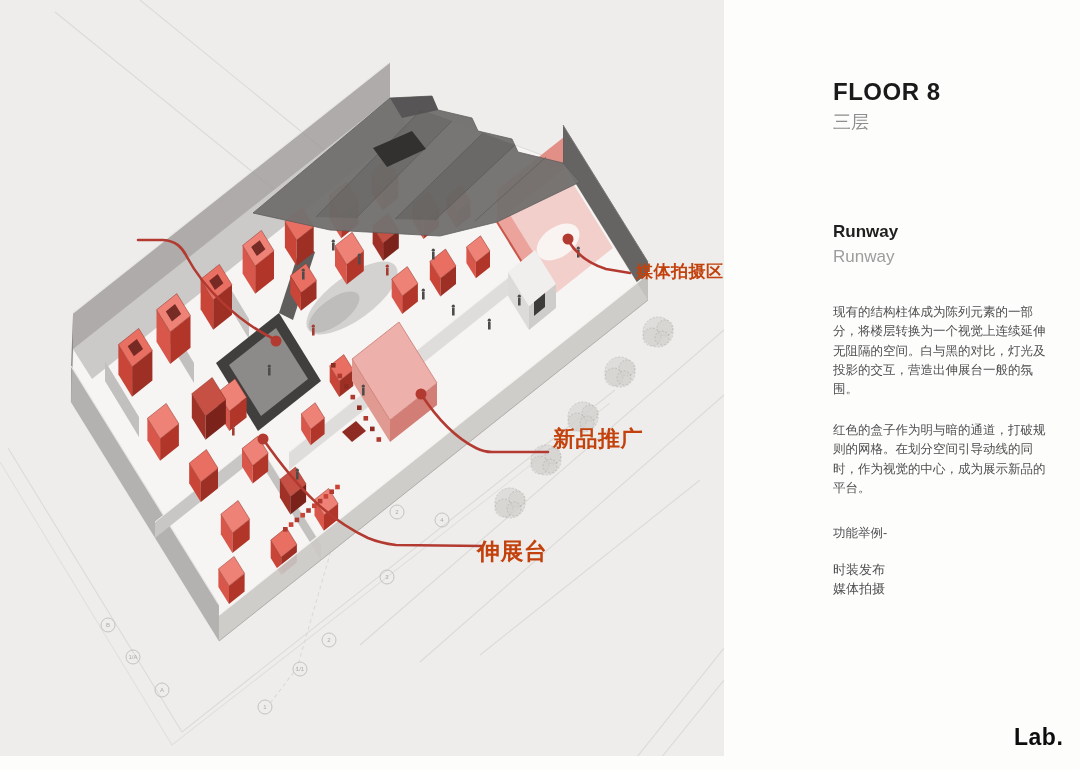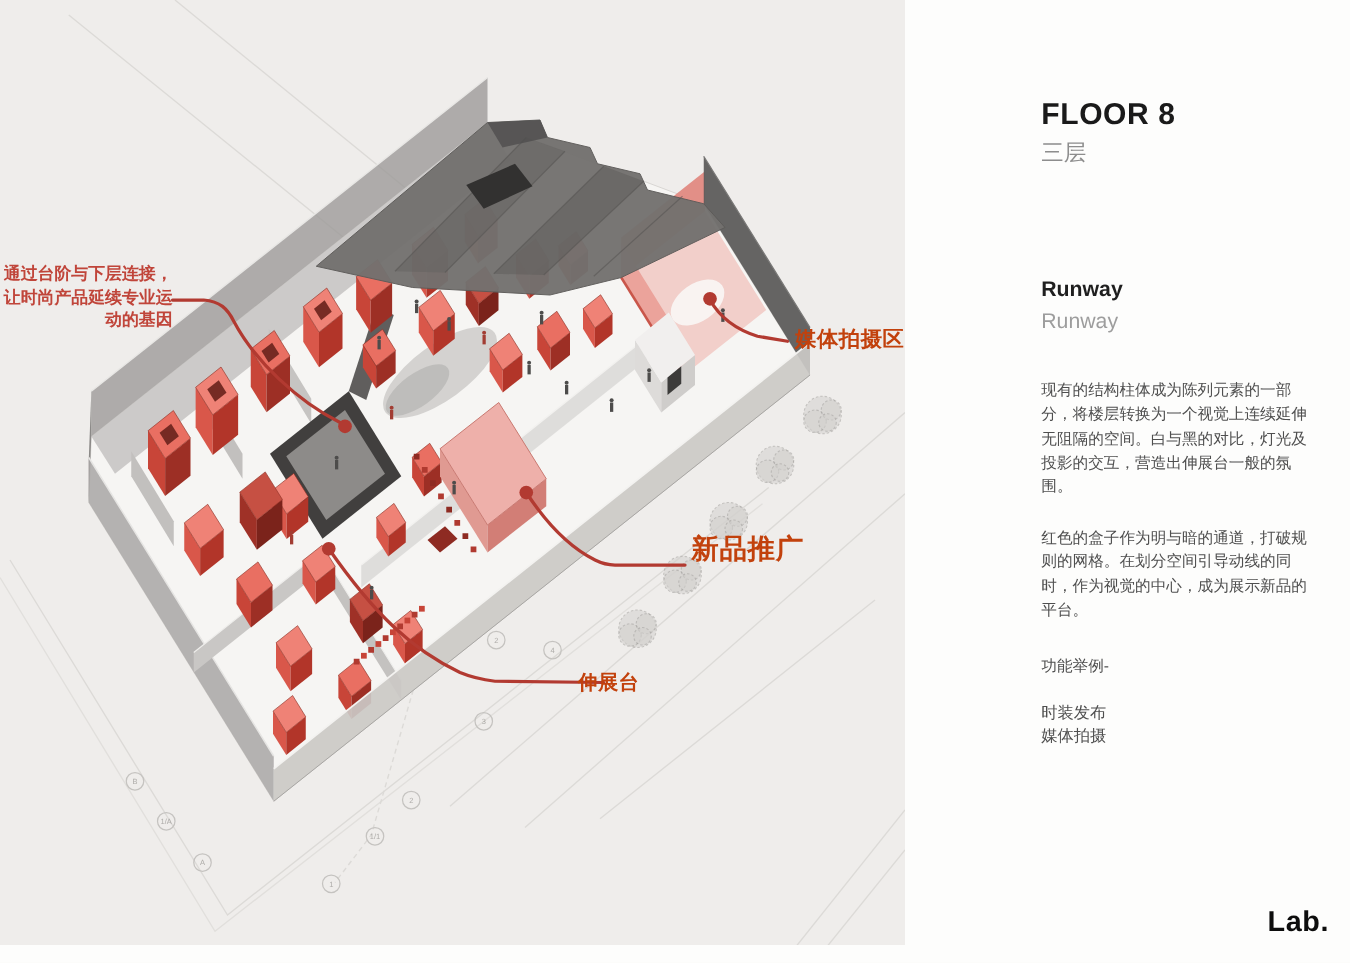--- a/index.html
+++ b/index.html
@@ -5,21 +5,21 @@
   html,body{margin:0;padding:0;background:#ffffff;}
   .stage{position:relative;width:1080px;height:770px;background:#fdfdfc;overflow:hidden;
          font-family:"Liberation Sans","DejaVu Sans",sans-serif;}
   .render-area{position:absolute;left:0;top:0;width:724px;height:756px;background:#efedeb;}
   .render-area svg{position:absolute;left:0;top:0;}
   .ann{position:absolute;color:#c2410c;font-weight:bold;}
   .ann-note{left:2px;top:210px;width:136px;font-size:13.5px;line-height:1.38;
             text-align:right;white-space:pre-line;color:#c0453a;}
   .ann-media{left:636px;top:260px;font-size:17px;letter-spacing:.5px;}
   .ann-newproduct{left:553px;top:424px;font-size:22px;letter-spacing:.5px;}
-  .ann-runway{left:462px;top:536px;font-size:16px;letter-spacing:.5px;text-align:center;}
+  .ann-runway{left:477px;top:536px;font-size:23px;letter-spacing:.5px;text-align:center;}
   .ann-runway-desc{left:491px;top:558px;width:180px;font-size:12.8px;line-height:1.45;
                    color:#c04b40;}
   .panel{position:absolute;left:833px;top:0;width:218px;color:#4f4f4f;}
   .panel .floor-title{position:absolute;left:0;top:78px;font-size:24px;font-weight:bold;
                       color:#1a1a1a;letter-spacing:.5px;white-space:nowrap;}
   .panel .floor-sub{position:absolute;left:0;top:110px;font-size:18px;color:#8d8d8d;}
   .panel .zone-title{position:absolute;left:0;top:222px;font-size:17px;font-weight:bold;color:#1f1f1f;}
   .panel .zone-sub{position:absolute;left:0;top:247px;font-size:17px;color:#9d9d9d;}
   .panel .para{position:absolute;left:0;width:214px;font-size:12.5px;line-height:19.3px;color:#4f4f4f;}
   .panel .para1{top:303px;}
@@ -321,23 +321,20 @@
         <path d="M263,439 C300,492 330,520 368,538 Q380,543 396,545 L483,546"></path>
       </g>
       <g fill="#b23a31">
         <circle cx="276" cy="341" r="5.5"></circle>
         <circle cx="568" cy="239" r="5.5"></circle>
         <circle cx="421" cy="394" r="5.5"></circle>
         <circle cx="263" cy="439" r="5.5"></circle>
       </g>
     </svg>
 
-    <div class="ann ann-note">通过台阶与下层连接，
-让时尚产品延续专业运
-动的基因</div>
     <div class="ann ann-media">媒体拍摄区</div>
     <div class="ann ann-newproduct">新品推广</div>
     <div class="ann ann-runway">伸展台</div>
   </div>
 
   <div class="panel">
     <div class="floor-title">FLOOR 8</div>
     <div class="floor-sub">三层</div>
     <div class="zone-title">Runway</div>
     <div class="zone-sub">Runway</div>

